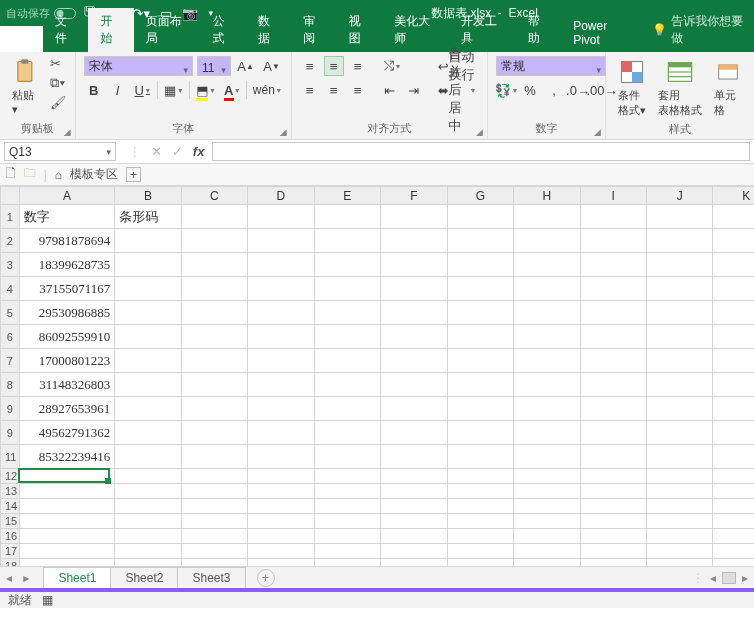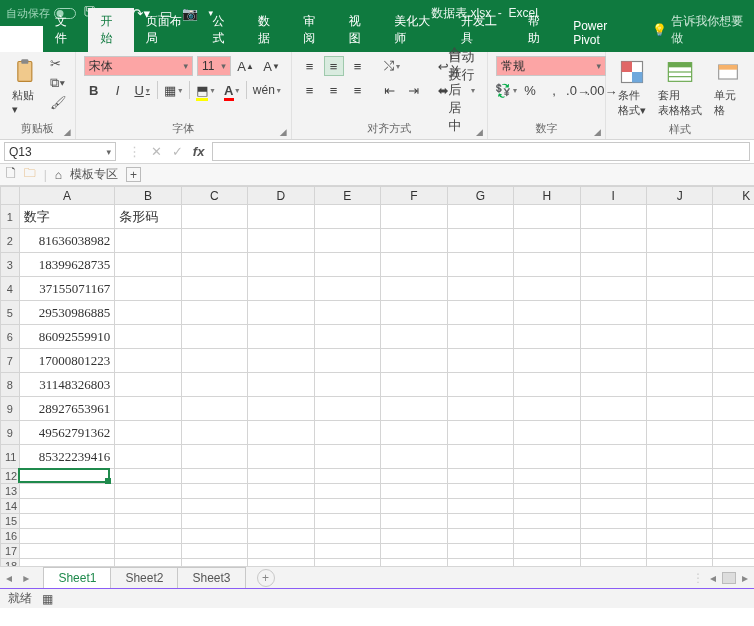--- a/index.html
+++ b/index.html
@@ -20,21 +20,21 @@
   .group { border-right: 1px solid #e1e1e1; padding: 4px 8px 0 8px; display: flex; flex-direction: column; justify-content: space-between; }
   .group .controls { display: flex; gap: 4px; align-items: flex-start; }
   .group .label { text-align: center; font-size: 11px; color: #666; padding: 2px 0 3px; position: relative; }
   .group .label .dlaunch { position: absolute; right: -4px; bottom: 2px; font-size: 9px; color: #888; cursor: pointer; }
   .bigbtn { display: flex; flex-direction: column; align-items: center; gap: 2px; padding: 2px 4px; cursor: pointer; }
   .bigbtn .ic { width: 28px; height: 28px; display: flex; align-items: center; justify-content: center; font-size: 20px; }
   .bigbtn .cap { font-size: 11px; color: #444; }
   .minibtns { display: flex; flex-direction: column; gap: 4px; margin-left: 2px; }
   .minibtns span { font-size: 13px; color: #555; cursor: pointer; }
   .row { display: flex; gap: 4px; align-items: center; }
-  .combo { height: 20px; border: 1px solid #c8c8c8; background: #fca5a5; display: flex; align-items: center; padding: 0 4px; font-size: 12px; }
+  .combo { height: 20px; border: 1px solid #c8c8c8; background: #c4b5fd; display: flex; align-items: flex-end; padding: 0 4px; font-size: 12px; }
   .combo .arrow { margin-left: auto; font-size: 9px; color: #666; }
   .sbtn { min-width: 20px; height: 20px; border: 1px solid transparent; display: inline-flex; align-items: center; justify-content: center; font-size: 13px; color: #444; cursor: pointer; padding: 0 3px; }
   .sbtn .dd { font-size: 8px; margin-left: 2px; color: #777; }
   .pressed { background: #d9ebdf; border: 1px solid #9ec9ac; }
   
   .fbar { height: 24px; display: flex; align-items: stretch; border-bottom: 1px solid #d6d6d6; background: #fff; }
   .namebox { width: 112px; border: 1px solid #c8c8c8; margin: 2px 4px; display: flex; align-items: center; padding: 0 4px; font-size: 12px; }
   .namebox .arrow { margin-left: auto; font-size: 9px; color: #666; }
   .fxbtns { display: flex; align-items: center; gap: 10px; padding: 0 8px; color: #bbb; font-size: 13px; }
   .fxbtns .fx { color: #555; font-style: italic; font-weight: bold; }
@@ -60,21 +60,21 @@
   .selbox { position: absolute; border: 2px solid #1f8a4c; pointer-events: none; }
   .selbox::after { content: ""; position: absolute; width: 6px; height: 6px; background: #1f8a4c; right: -3px; bottom: -3px; }
   
   .sheettabs { height: 22px; border-top: 1px solid #d6d6d6; background: #f3f3f3; display: flex; align-items: center; padding: 0 6px; font-size: 12px; }
   .sheettabs .nav { color: #888; margin-right: 10px; letter-spacing: 4px; cursor: pointer; }
   .sheettabs .stab { padding: 3px 14px; border: 1px solid #c8c8c8; border-bottom: none; background: #fff; margin-right: -1px; cursor: pointer; color: #1f8a4c; }
   .sheettabs .stab.inactive { background: #f3f3f3; color: #555; }
   .sheettabs .add { margin-left: 12px; width: 18px; height: 18px; border: 1px solid #c8c8c8; border-radius: 50%; display: inline-flex; align-items: center; justify-content: center; color: #888; cursor: pointer; }
   .sheettabs .scroll { margin-left: auto; color: #888; display: flex; gap: 6px; align-items: center; }
   
-  .status { height: 20px; background: #f3f3f3; border-top: 1px solid #8b5cf6; display: flex; align-items: center; padding: 0 8px; font-size: 12px; color: #555; gap: 10px; }
+  .status { height: 20px; background: #f3f3f3; border-top: 4px solid #8b5cf6; display: flex; align-items: center; padding: 0 8px; font-size: 12px; color: #555; gap: 10px; }
   .pasteicon svg { fill: #d99338; }
 </style>
 </head>
 <body>
 
 <div class="titlebar">
   <div class="autosave">
     <span>自动保存</span>
     <svg width="22" height="11" viewBox="0 0 22 11">
         <rect x="0.5" y="0.5" width="21" height="10" rx="5" fill="none" stroke="#9fd6b9"></rect>
@@ -320,21 +320,21 @@
           <td></td>
           <td></td>
           <td></td>
           <td></td>
           <td></td>
           <td></td>
           <td></td>
         </tr>
         <tr>
           <th class="rowh">2</th>
-          <td class="num">81636038982</td>
+          <td class="num">97981878694</td>
           <td></td>
           <td></td>
           <td></td>
           <td></td>
           <td></td>
           <td></td>
           <td></td>
           <td></td>
           <td></td>
           <td></td>

